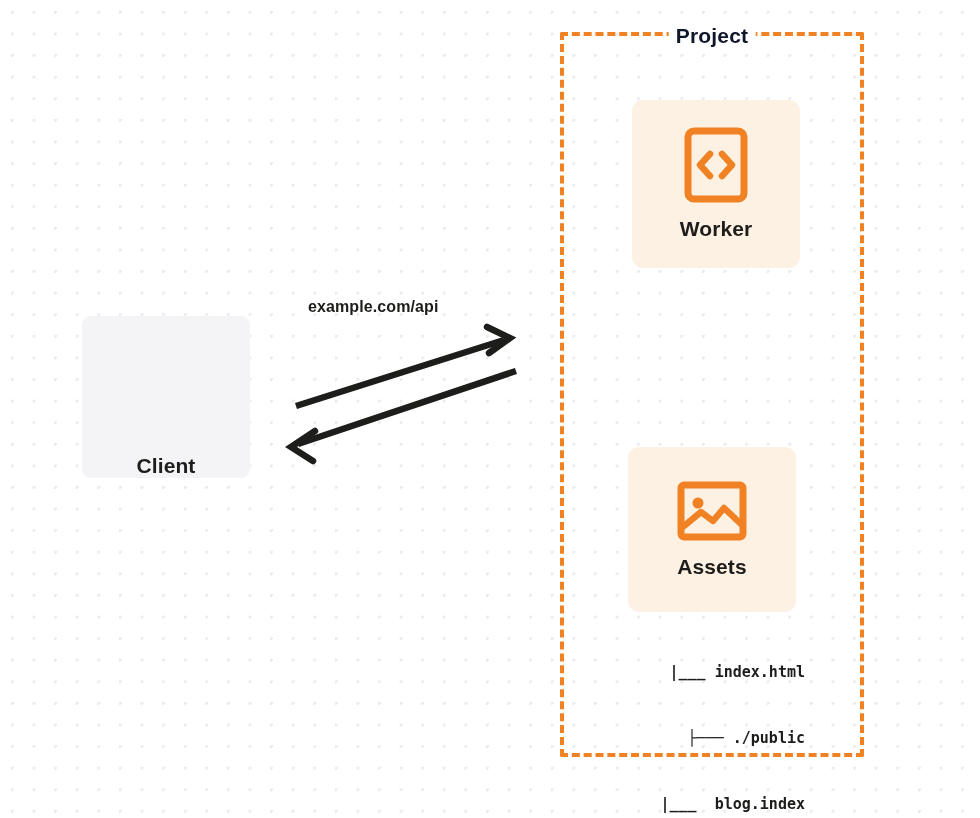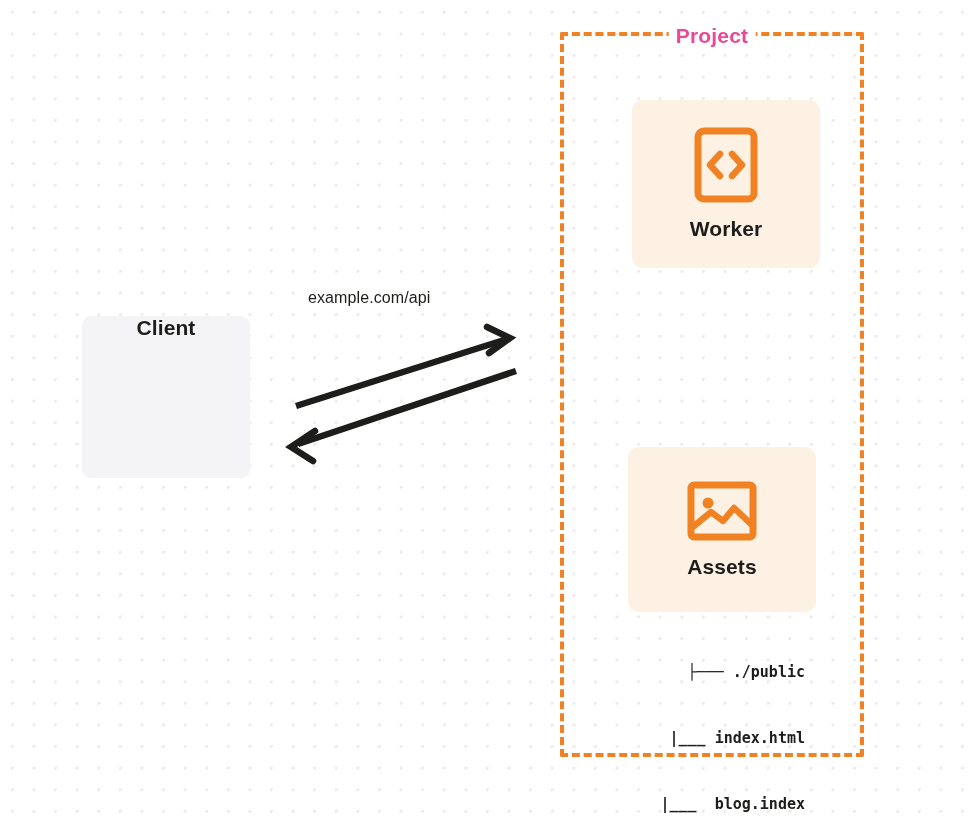--- a/index.html
+++ b/index.html
@@ -26,21 +26,21 @@
   
   #client-node {
     position: absolute;
     left: 82px;
     top: 316px;
     width: 168px;
     height: 162px;
     background: #f4f4f6;
     border-radius: 9px;
     display: flex;
-    align-items: flex-start;
+    align-items: flex-end;
     justify-content: center;
   }
   #client-node .node-label {
     font-size: 21px;
     font-weight: 700;
     color: #1d1d1b;
     letter-spacing: 0.1px;
   }
 
   
@@ -49,23 +49,23 @@
     left: 0;
     top: 0;
     width: 980px;
     height: 818px;
     pointer-events: none;
   }
 
   #request-label {
     position: absolute;
     left: 308px;
-    top: 289px;
+    top: 298px;
     font-size: 16px;
-    font-weight: 400;
+    font-weight: 700;
     color: #1d1d1b;
     letter-spacing: 0.1px;
     white-space: nowrap;
   }
 
   
   #project-container {
     position: absolute;
     left: 560px;
     top: 32px;
@@ -77,29 +77,29 @@
   }
   #project-title {
     position: absolute;
     left: 50%;
     top: -12px;
     transform: translateX(-50%);
     background: #ffffff;
     padding: 0 7px;
     font-size: 21px;
     font-weight: 700;
-    color: #ec4899;
+    color: #0f172a;
     letter-spacing: 0.2px;
     white-space: nowrap;
   }
 
   
   .service-card {
     position: absolute;
-    width: 188px;
+    width: 168px;
     background: #fdf1e3;
     border-radius: 11px;
     display: flex;
     flex-direction: column;
     align-items: center;
     justify-content: center;
   }
   #worker-node {
     left: 632px;
     top: 100px;
@@ -185,19 +185,19 @@
       <svg width="70" height="60" viewBox="0 0 70 60">
         <rect x="4" y="4" width="62" height="52" rx="3" ry="3" fill="none" stroke="#f08223" stroke-width="7"></rect>
         <circle cx="21" cy="22" r="5.5" fill="#f08223"></circle>
         <polyline points="7,45 24,31 36,40 47,27 64,43" fill="none" stroke="#f08223" stroke-width="6.5" stroke-linecap="round" stroke-linejoin="round"></polyline>
       </svg>
     </span>
     <span class="node-label">Assets</span>
   </div>
 
   <div id="assets-file-tree">
+    <span class="tree-row">    |___ index.html</span>
     <span class="tree-row">├─── ./public</span>
-    <span class="tree-row">    |___ index.html</span>
     <span class="tree-row">    |___  blog.index</span>
     
   </div>
 
 </div>
 
 </body></html>

